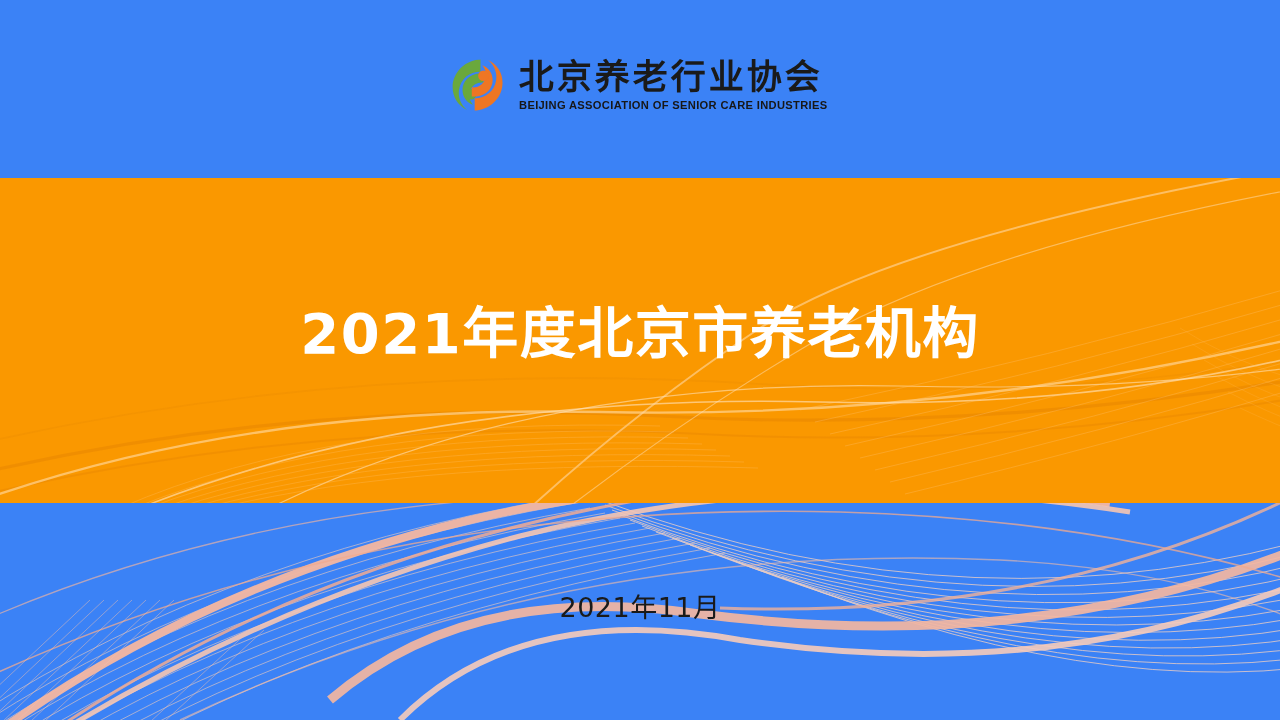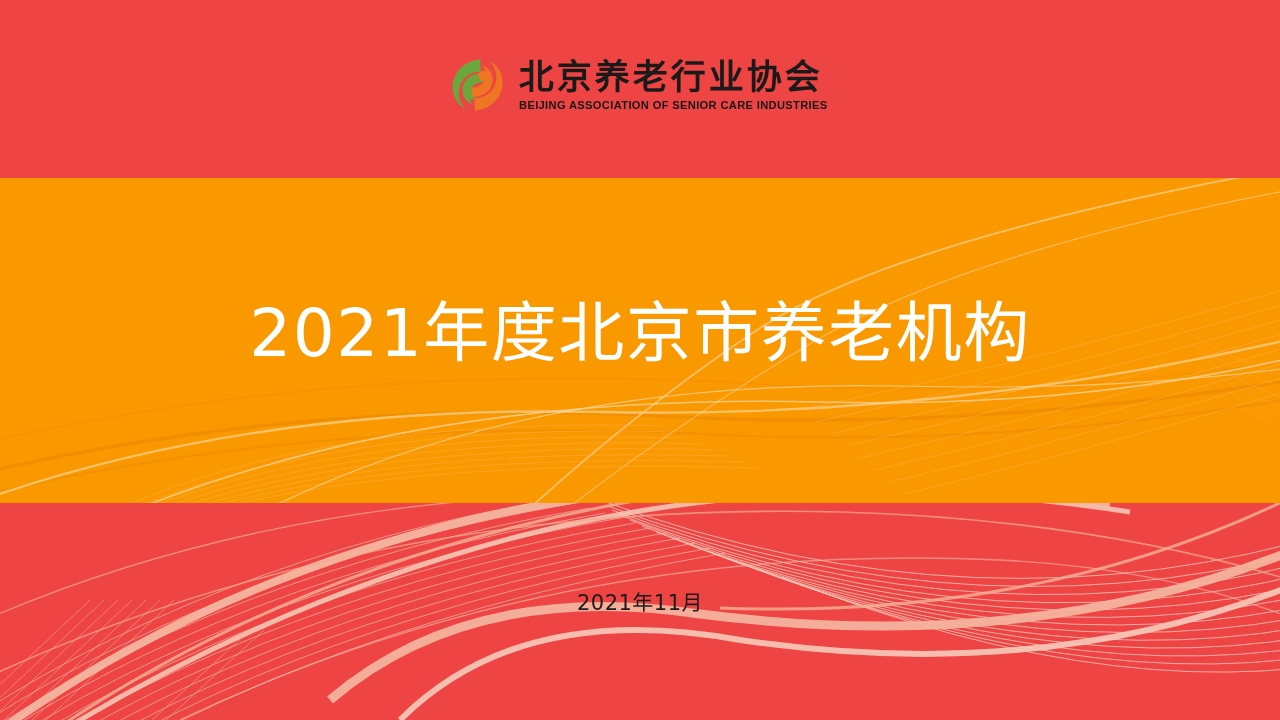--- a/index.html
+++ b/index.html
@@ -12,21 +12,21 @@
     width: 1280px;
     height: 720px;
     overflow: hidden;
     font-family: "Liberation Sans", "DejaVu Sans", sans-serif;
   }
 
   .slide {
     position: relative;
     width: 1280px;
     height: 720px;
-    background: #ef4444;
+    background: #3b82f6;
     overflow: hidden;
   }
 
   
   .bg-deco {
     position: absolute;
     left: 0;
     top: 0;
     width: 1280px;
     height: 720px;
@@ -112,38 +112,38 @@
     flex-direction: column;
     align-items: center;
     justify-content: center;
     z-index: 4;
     padding-bottom: 14px;
     box-sizing: border-box;
   }
   .title-line {
     color: #ffffff;
     font-family: "DejaVu Sans", "Liberation Sans", sans-serif;
-    font-size: 66px;
-    font-weight: 400;
+    font-size: 56px;
+    font-weight: 700;
     letter-spacing: 1.5px;
     line-height: 1.42;
     white-space: nowrap;
     text-align: center;
   }
 
   
   .date {
     position: absolute;
     left: 0;
     top: 586px;
     width: 1280px;
     text-align: center;
     z-index: 6;
     font-family: "DejaVu Sans", "Liberation Sans", sans-serif;
-    font-size: 21px;
+    font-size: 27px;
     font-weight: 400;
     color: #1a1a1a;
     letter-spacing: 0.5px;
   }
 </style>
 </head>
 <body>
 
 <div class="slide">
 

